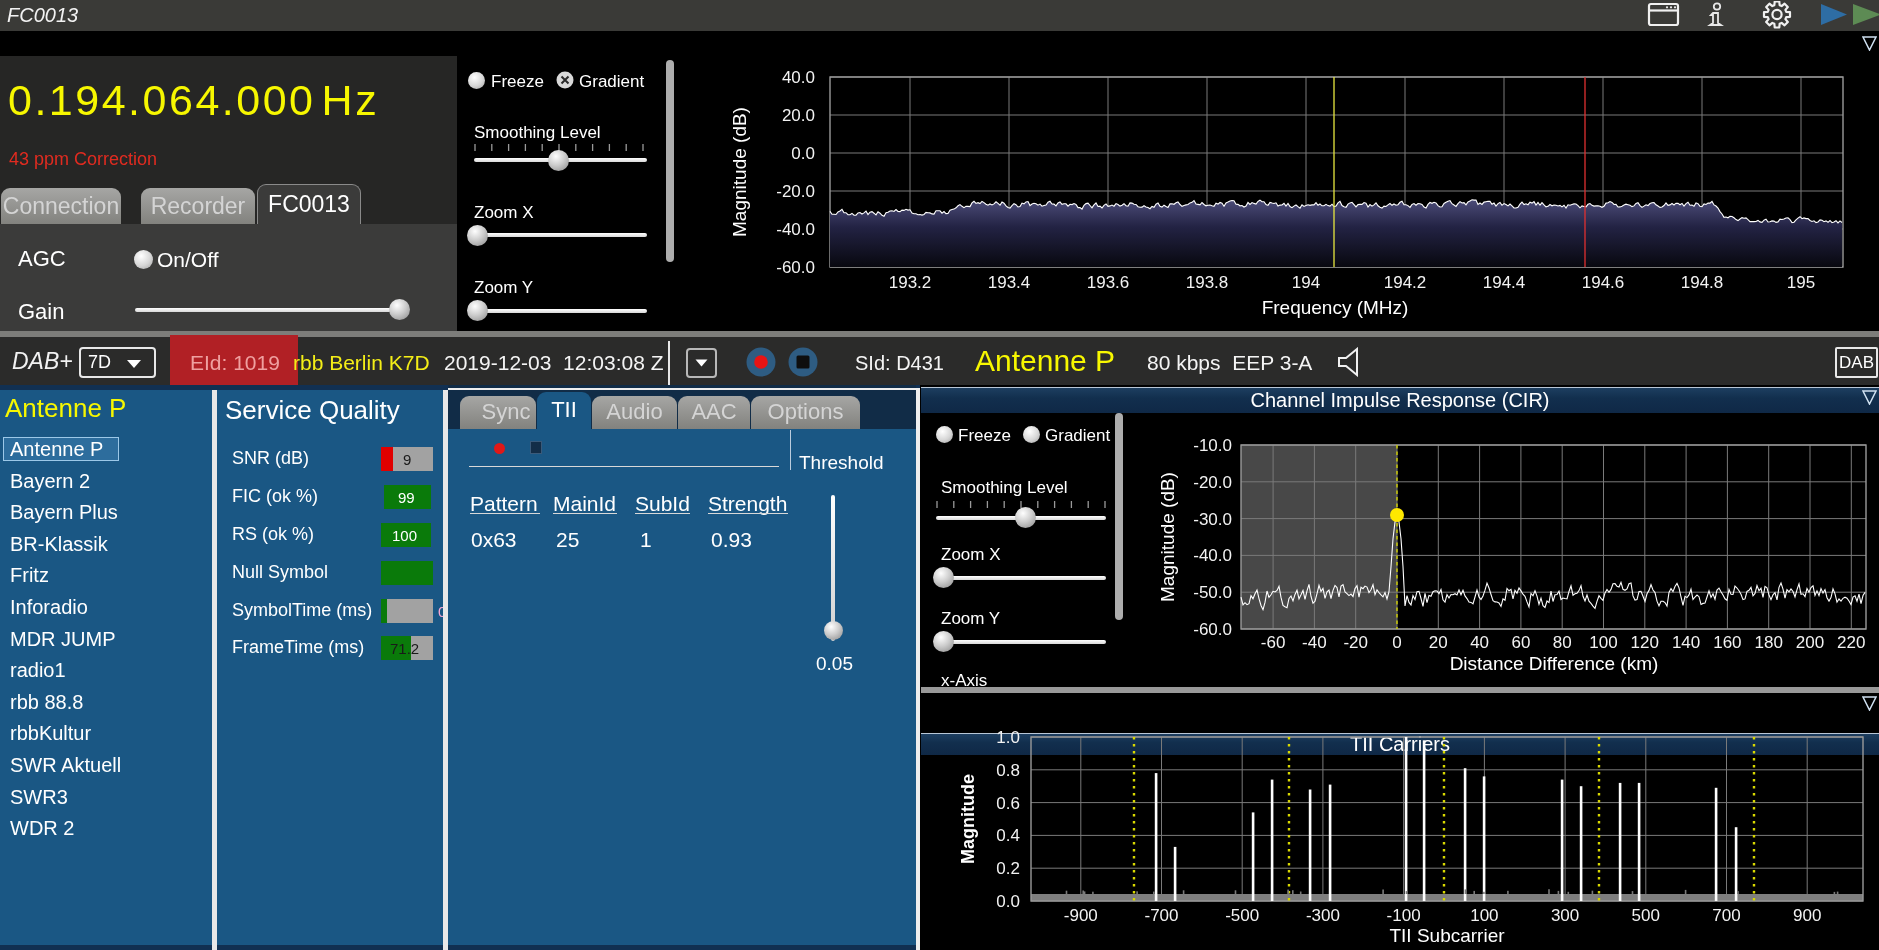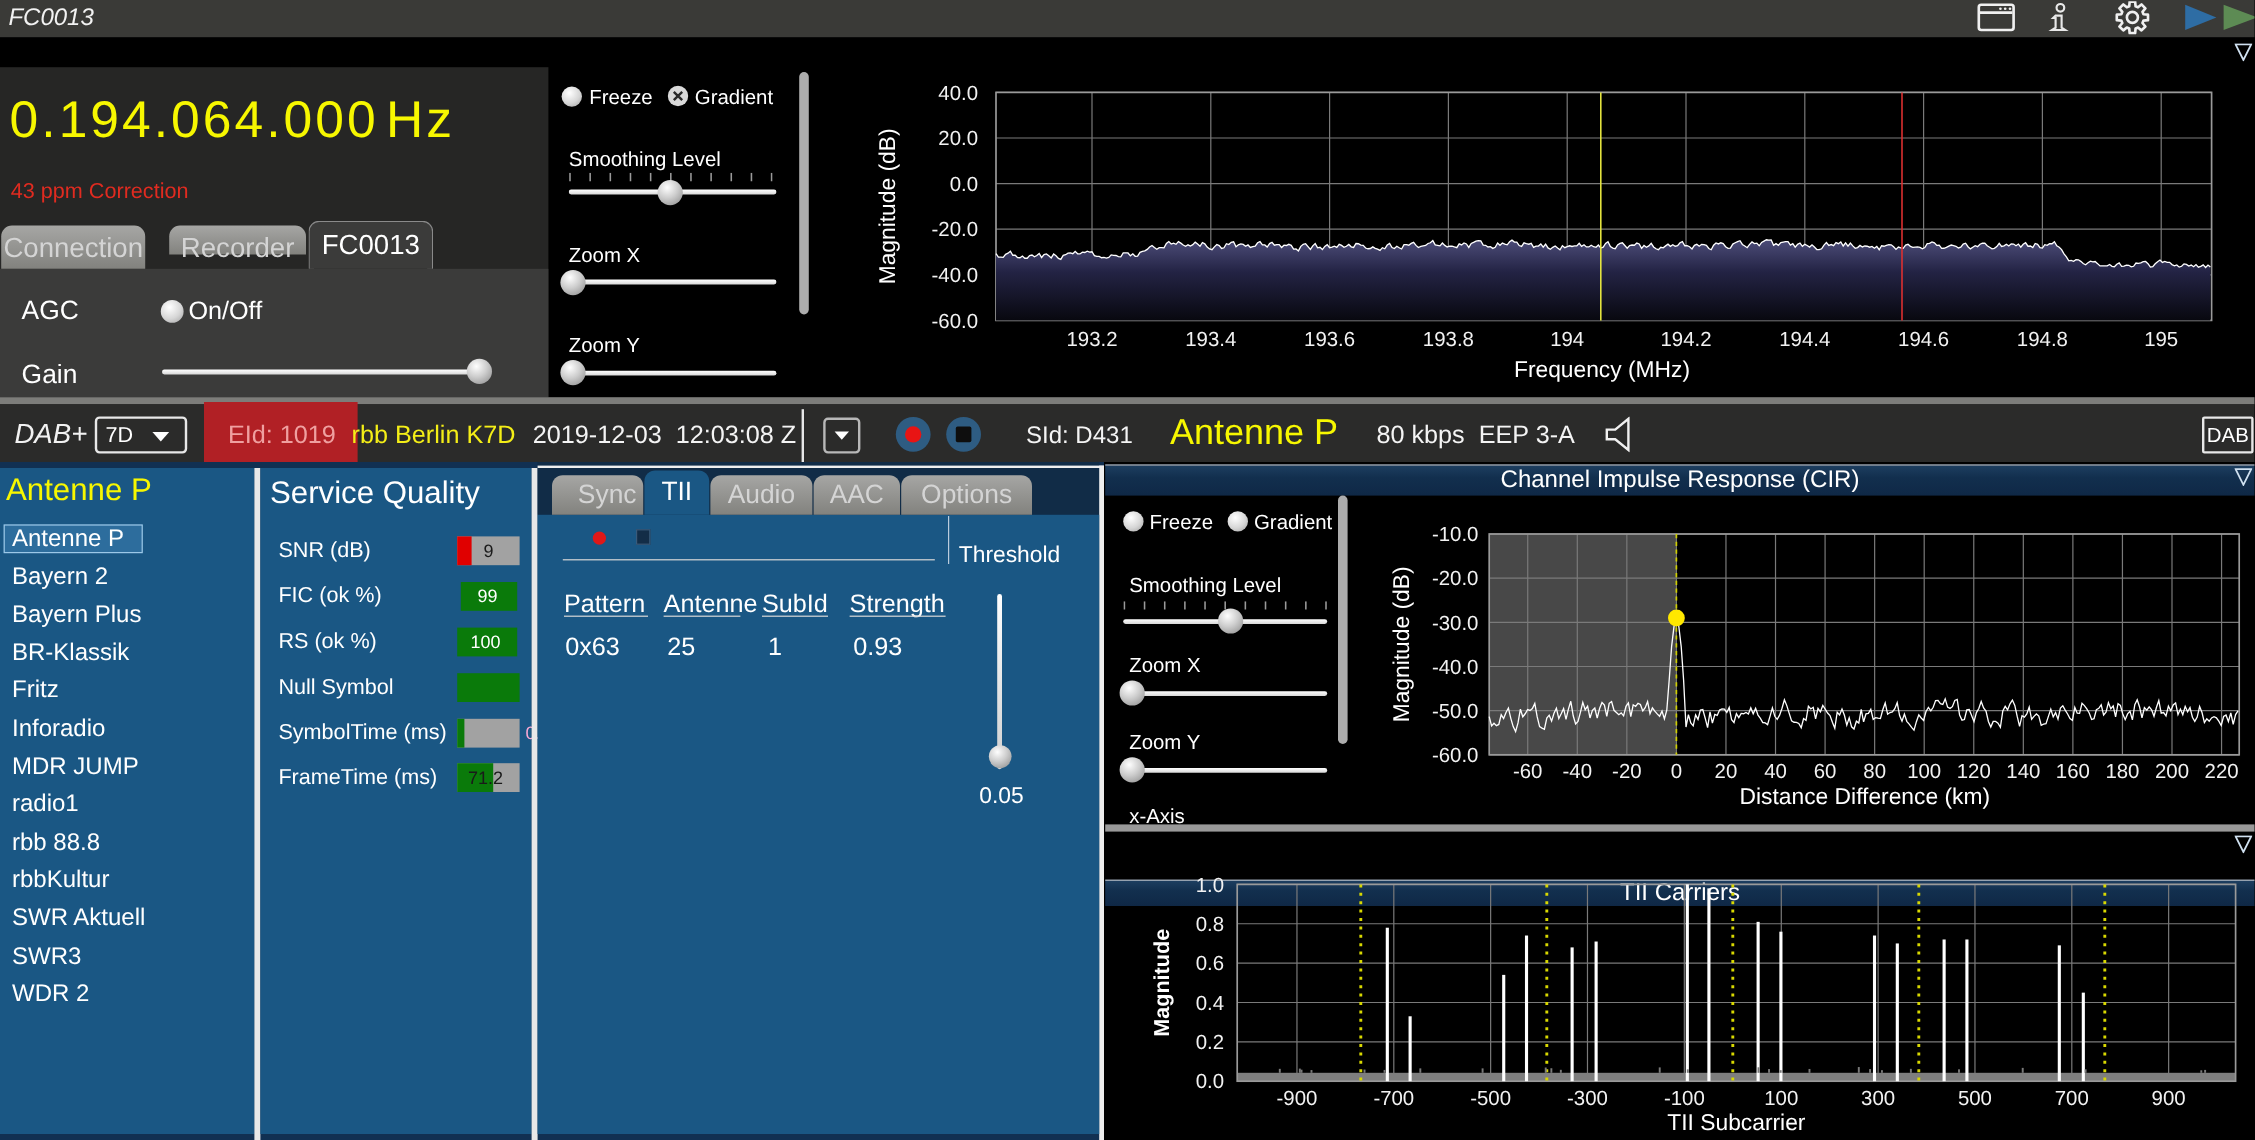--- a/index.html
+++ b/index.html
@@ -52,21 +52,21 @@
       <path d="M1 1 H14 L7.5 14 Z" fill="none" stroke="#cfe0f0" stroke-width="1.5"></path>
     </svg>
 
 <div class="abs" style="left:0;top:56px;width:1879px;height:275px;background:#000;"></div>
 <div class="abs" style="left:0;top:56px;width:457px;height:275px;background:#262625;"></div>
 <div class="abs" style="left:0;top:224px;width:457px;height:107px;background:#3b3b3a;"></div>
 <div class="abs" style="left:8px;top:76px;font-size:43px;letter-spacing:2.5px;color:#f7f700;">0.194.064.000 Hz</div>
 <div class="abs" style="left:9px;top:149px;font-size:18px;color:#e02b20;">43 ppm Correction</div>
 
 <div class="gtab" style="left:1px;top:188px;width:120px;height:36px;font-size:23px;line-height:36px;">Connection</div>
-<div class="gtab" style="left:141px;top:188px;width:114px;height:24px;font-size:23px;line-height:36px;">Recorder</div>
+<div class="gtab" style="left:141px;top:188px;width:114px;height:36px;font-size:23px;line-height:36px;">Recorder</div>
 <div class="abs" style="left:257px;top:184px;width:104px;height:40px;background:#3b3b3a;border:1px solid #8a8a8a;border-bottom:none;border-radius:9px 9px 0 0;font-size:23px;line-height:38px;text-align:center;color:#fff;">FC0013</div>
 
 <div class="abs" style="left:18px;top:246px;font-size:22px;">AGC</div>
 <div class="radio" style="left:134px;top:250px;width:19px;height:19px;"></div>
 <div class="abs" style="left:157px;top:248px;font-size:21px;">On/Off</div>
 <div class="abs" style="left:18px;top:299px;font-size:22px;">Gain</div>
 <div class="groove" style="left:135px;top:308px;width:256px;"></div>
 <div class="knob" style="left:389px;top:299px;"></div>
 
 <div class="abs" style="left:468px;top:72px;width:17px;height:17px;border-radius:50%;background:radial-gradient(circle at 38% 32%, #fff, #d6d6d6 55%, #9e9e9e);"></div>
@@ -230,21 +230,21 @@
 <div class="abs" style="left:448px;top:429px;width:468px;height:516px;background:#1a5784;"></div>
 <div class="gtab" style="left:460px;top:396px;width:76px;height:33px;font-size:22px;line-height:32px;padding-left:16px;">Sync</div>
 <div class="abs" style="left:537px;top:392px;width:54px;height:37px;background:#1a5784;border-radius:9px 9px 0 0;font-size:22px;line-height:36px;text-align:center;color:#fff;">TII</div>
 <div class="gtab" style="left:592px;top:396px;width:85px;height:33px;font-size:22px;line-height:32px;">Audio</div>
 <div class="gtab" style="left:678px;top:396px;width:72px;height:33px;font-size:22px;line-height:32px;">AAC</div>
 <div class="gtab" style="left:751px;top:396px;width:109px;height:33px;font-size:22px;line-height:32px;">Options</div>
 <div class="abs" style="left:494px;top:443px;width:11px;height:11px;border-radius:50%;background:#e01818;"></div>
 <div class="abs" style="left:530px;top:441px;width:12px;height:13px;background:#132d47;border:1px solid #3a5a7a;"></div>
 <div class="abs" style="left:469px;top:466px;width:310px;height:1px;background:#d8d8d8;"></div>
 <div class="abs" style="left:470px;top:492px;font-size:21px;">Pattern</div>
-<div class="abs" style="left:553px;top:492px;font-size:21px;">Antenne</div>
+<div class="abs" style="left:553px;top:492px;font-size:21px;">MainId</div>
 <div class="abs" style="left:635px;top:492px;font-size:21px;">SubId</div>
 <div class="abs" style="left:708px;top:492px;font-size:21px;">Strength</div>
 <div class="abs" style="left:470px;top:513px;width:70px;height:1px;background:#d8d8d8;"></div>
 <div class="abs" style="left:553px;top:513px;width:64px;height:1px;background:#d8d8d8;"></div>
 <div class="abs" style="left:635px;top:513px;width:55px;height:1px;background:#d8d8d8;"></div>
 <div class="abs" style="left:708px;top:513px;width:80px;height:1px;background:#d8d8d8;"></div>
 <div class="abs" style="left:471px;top:528px;font-size:21px;">0x63</div>
 <div class="abs" style="left:556px;top:528px;font-size:21px;">25</div>
 <div class="abs" style="left:640px;top:528px;font-size:21px;">1</div>
 <div class="abs" style="left:711px;top:528px;font-size:21px;">0.93</div>

